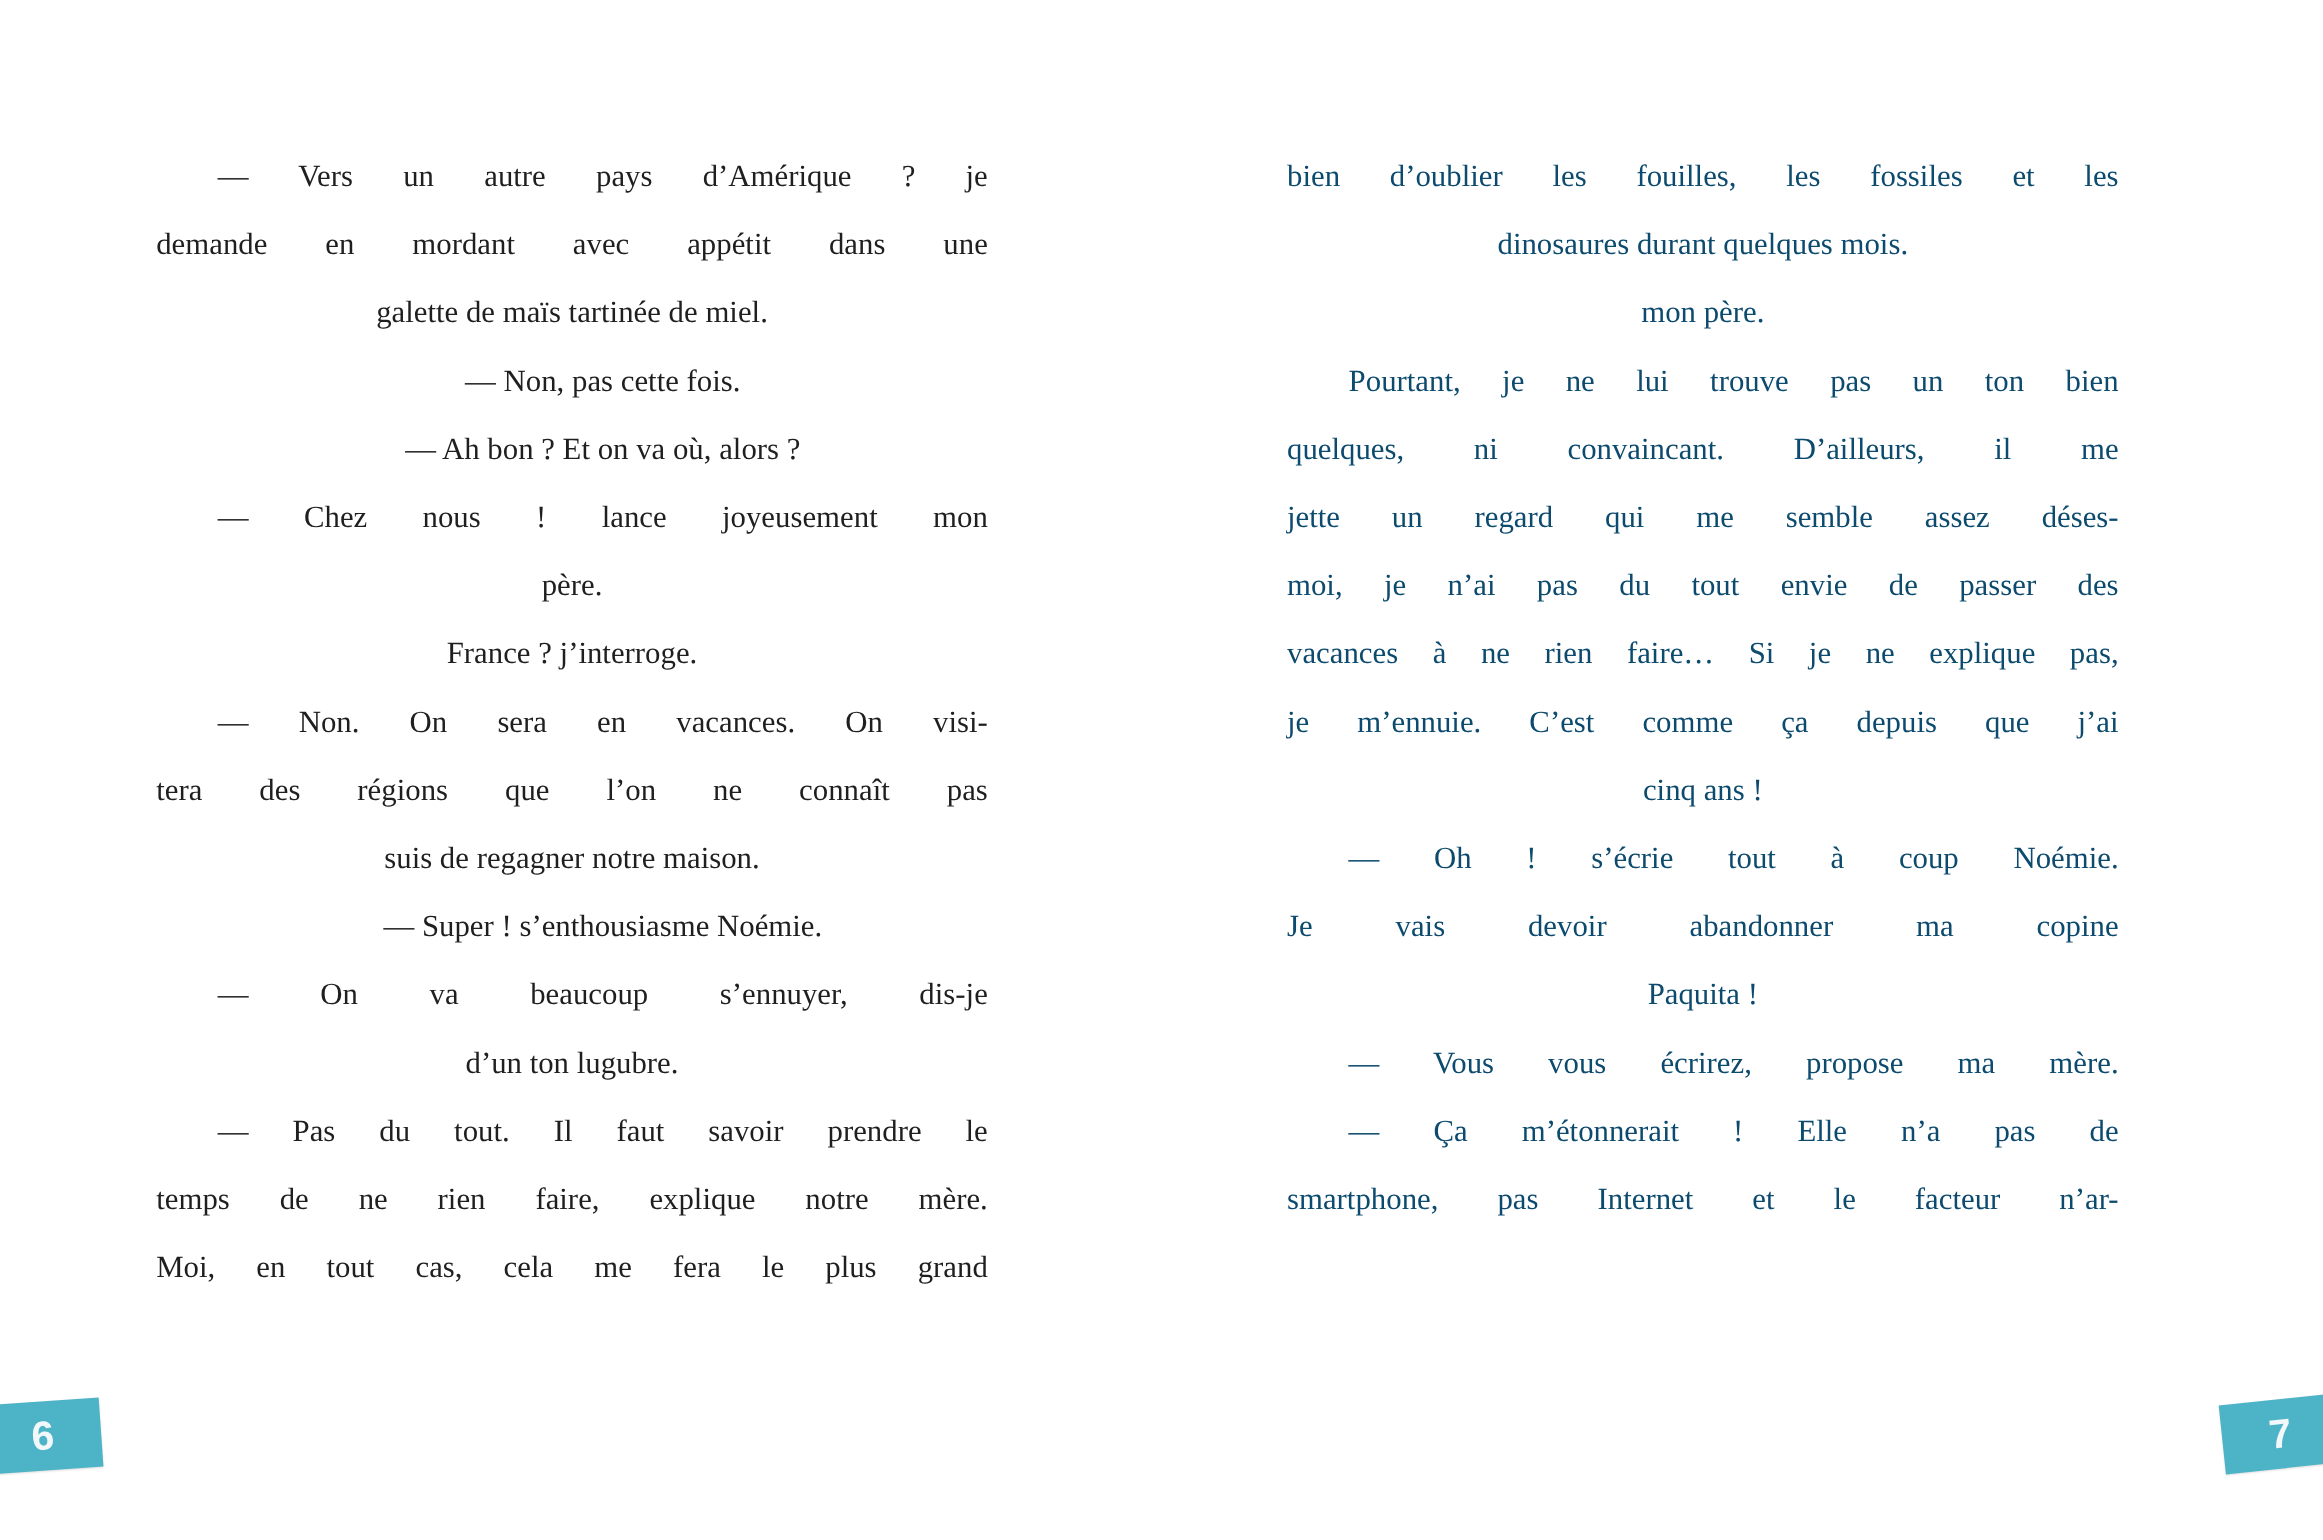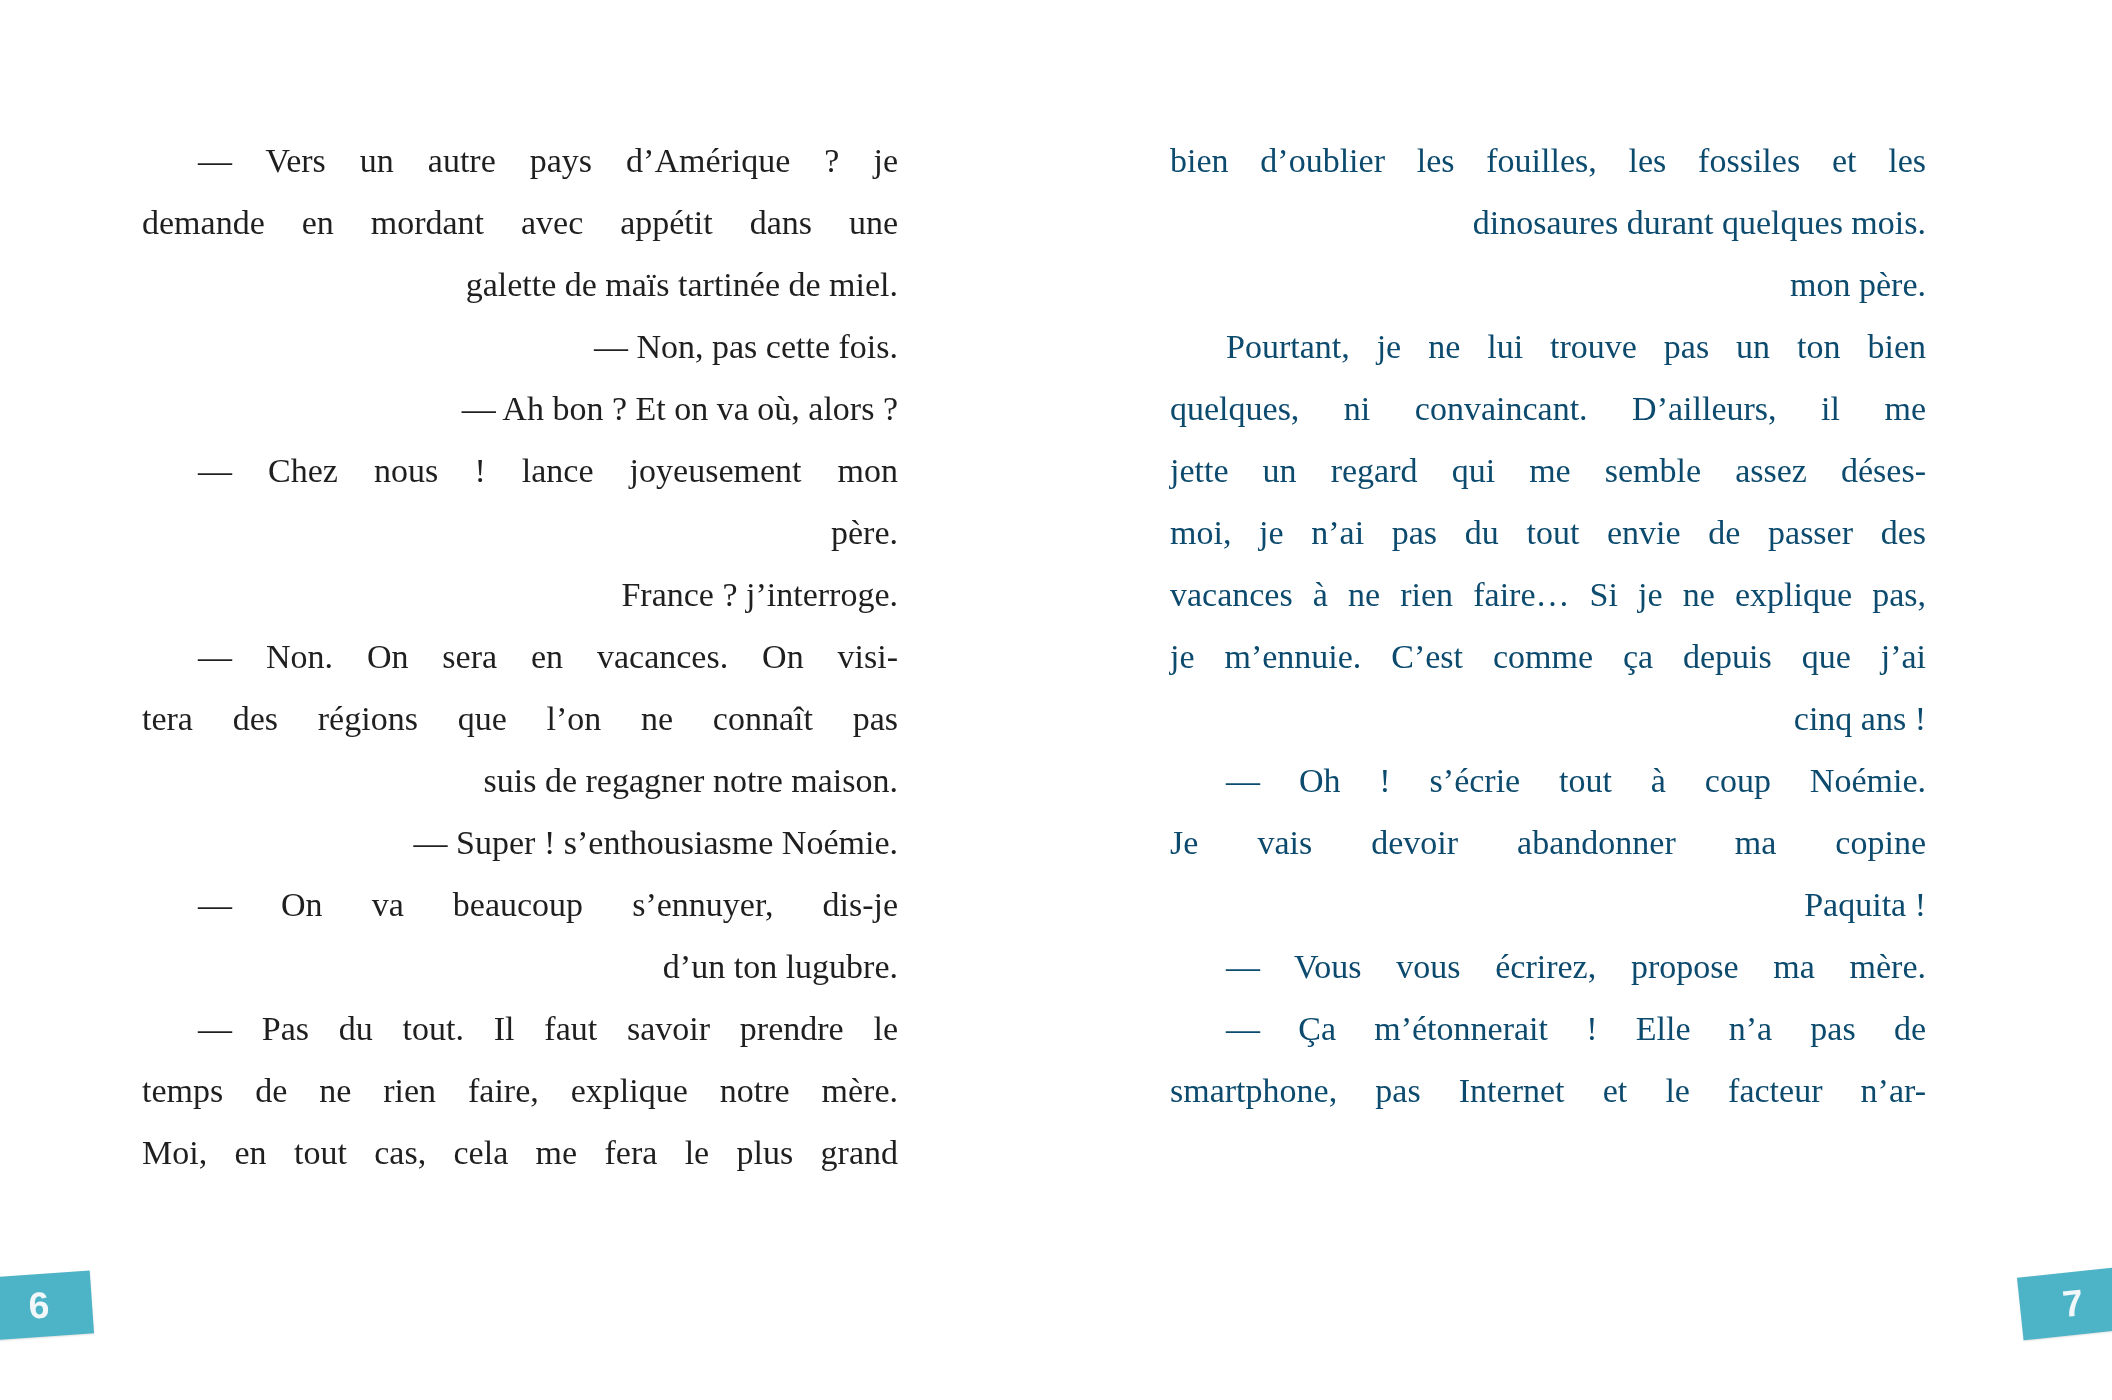--- a/index.html
+++ b/index.html
@@ -12,34 +12,34 @@
     position: relative;
     width: 2112px; height: 1400px;
     background: #ffffff;
     font-family: "Liberation Serif", "DejaVu Serif", serif;
   }
   .text-block {
     position: absolute;
     top: 130px;
     width: 756px;
     color: #1f1f1f;
-    font-size: 34px;
+    font-size: 28px;
     line-height: 62px;
     letter-spacing: 0px;
   }
   .text-block.left  { left: 142px; }
   .text-block.right { left: 1170px; }
   .tline {
     height: 62px;
     text-align: justify;
     text-align-last: justify;
     white-space: nowrap;
   }
   .tline.end {
-    text-align: right;
+    text-align: center;
     text-align-last: auto;
   }
   .tline.indent { text-indent: 56px; }
   .page-badge {
     position: absolute;
     width: 106px; height: 63px;
     color: #f2f8f9;
     font-family: "Liberation Sans", "DejaVu Sans", sans-serif;
     font-weight: bold;
     font-size: 37px;

